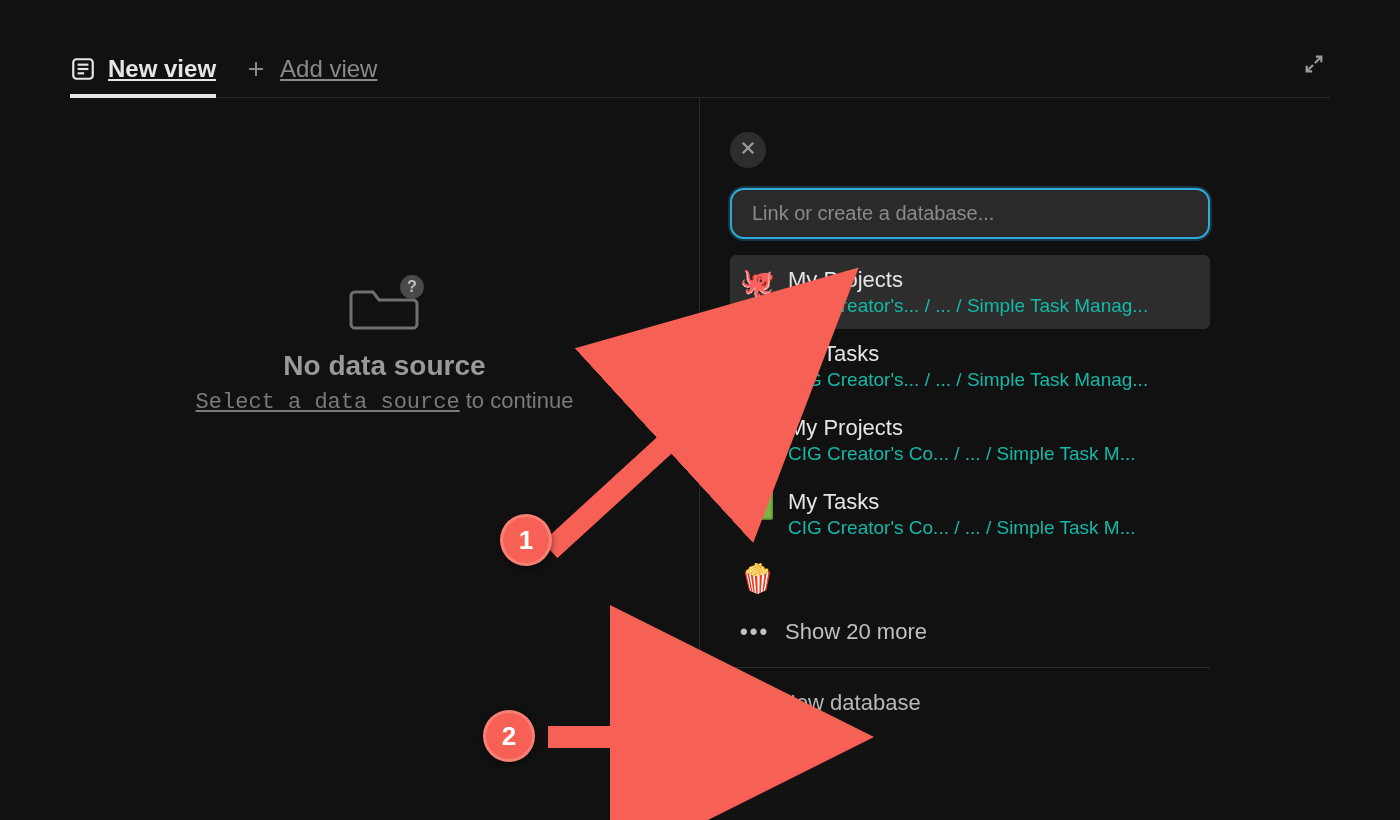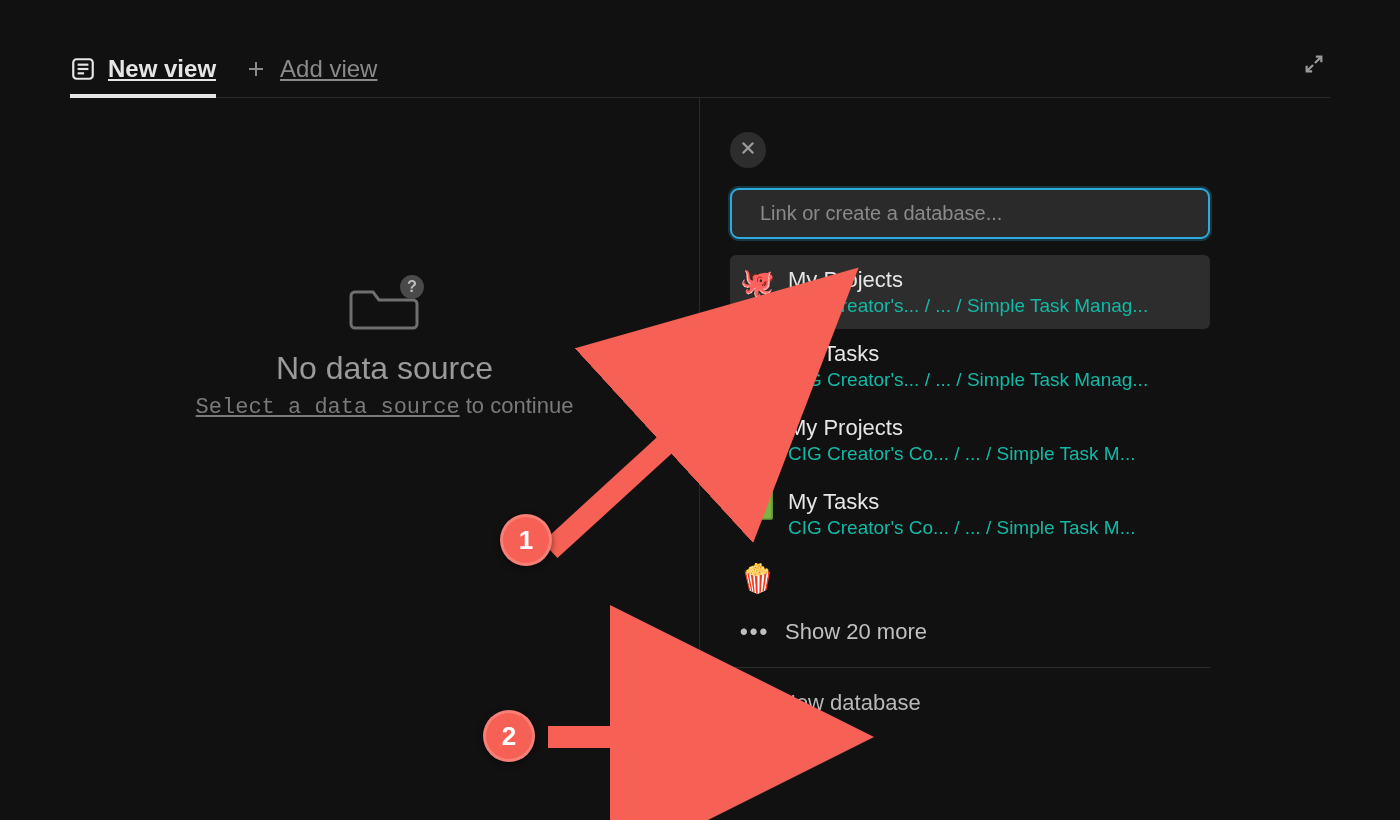--- a/index.html
+++ b/index.html
@@ -85,22 +85,22 @@
     font-size: 26px;
   }
   .placeholder .folder {
     margin: 0 auto 18px auto;
     width: 70px; height: 54px;
     position: relative;
     color: #6f6f6f;
   }
   .placeholder h2 {
     margin: 0 0 6px 0;
-    font-size: 32px;
-    font-weight: 400;
+    font-size: 28px;
+    font-weight: 700;
     color: #9a9a9a;
   }
   .placeholder .sub { font-size: 22px; color: #7a7a7a; }
   .placeholder .link { text-decoration: underline; cursor: pointer; font-family: Liberation Mono, monospace; }
 
   .right {
     flex: 1 1 50%;
     padding: 34px 0 0 30px;
   }
   .panel {
@@ -122,22 +122,22 @@
     border-radius: 50%;
     background: #2d2d2d;
     display: flex; align-items: center; justify-content: center;
     color: #9a9a9a;
     cursor: pointer;
   }
   .search {
     width: 100%;
     background: #2a2a2a;
     border: 2px solid var(--accent);
-    border-radius: 9px;
-    padding: 12px 28px;
+    border-radius: 14px;
+    padding: 12px 20px;
     font-size: 20px;
     color: #cfcfcf;
     outline: none;
     box-shadow: 0 0 0 2px rgba(46,170,220,0.25);
   }
   .search::placeholder { color: #8a8a8a; }
 
   .option-list { margin-top: 16px; }
   .option {
     display: flex;

